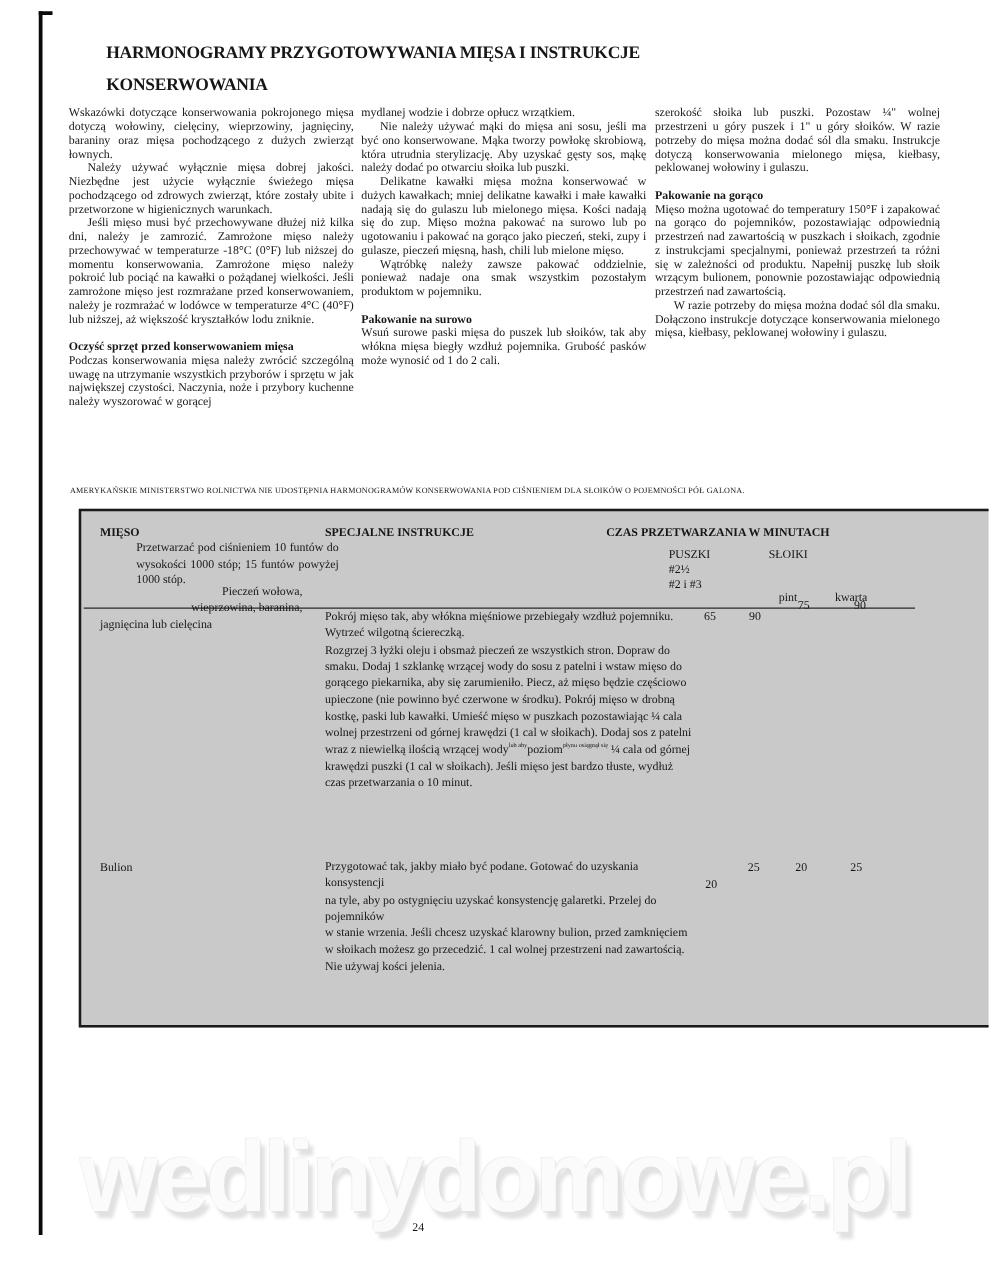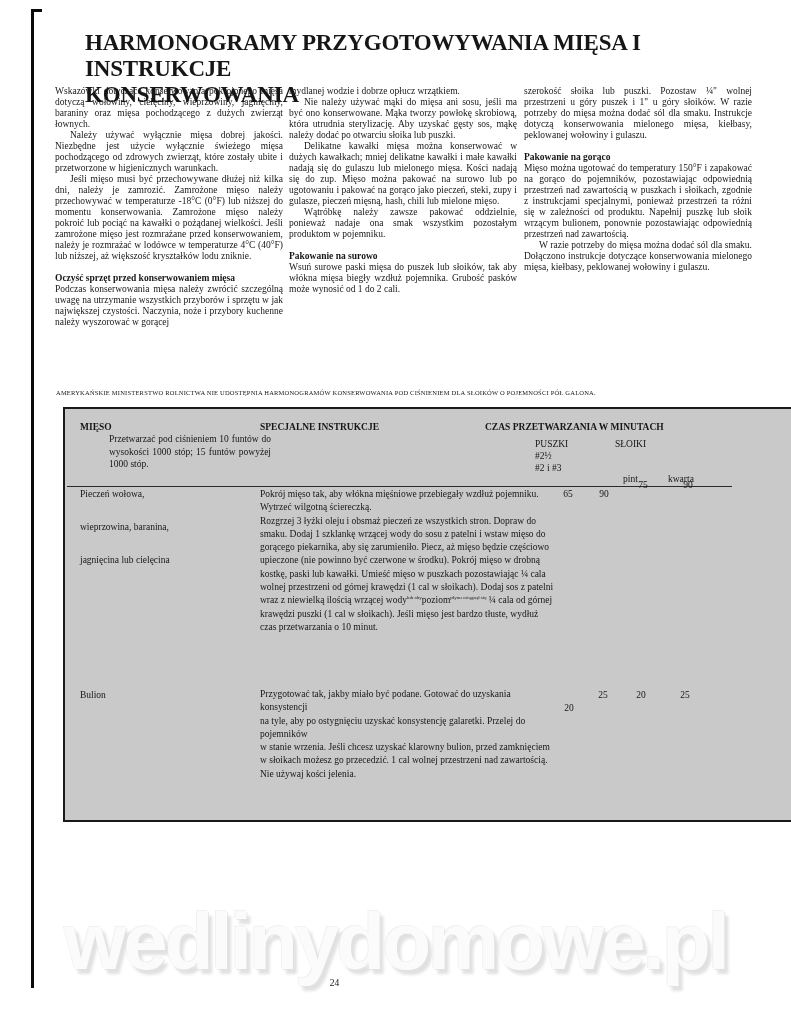--- a/index.html
+++ b/index.html
@@ -2,38 +2,38 @@
 <html><head>
 <meta charset="utf-8">
 <style>
   html,body{margin:0;padding:0;background:#fff;}
   .page{position:relative;width:791px;height:1024px;background:#ffffff;overflow:hidden;
         font-family:"Liberation Serif",serif;color:#161616;}
   
   .edge-line{position:absolute;left:31px;top:9px;width:2.5px;height:979px;background:#0a0a0a;}
   .edge-tick{position:absolute;left:31px;top:9px;width:11px;height:3px;background:#0a0a0a;}
   
-  .title{position:absolute;left:85px;top:30px;width:640px;font-size:23px;font-weight:bold;
+  .title{position:absolute;left:85px;top:30px;width:640px;font-size:14px;font-weight:bold;
          line-height:26px;letter-spacing:-0.2px;}
   
   .col{position:absolute;top:86px;width:228px;font-size:9.5px;line-height:11px;text-align:justify;}
   .c1{left:55px;} .c2{left:289px;} .c3{left:524px;}
   .col p{margin:0;}
   .col p.ind{text-indent:15px;}
   .col .subhead{margin:11px 0 0 0;font-size:9.5px;font-weight:bold;}
   
   .note{position:absolute;left:56px;top:389px;width:690px;font-size:6.5px;letter-spacing:0.2px;}
   
   .grid{position:absolute;left:63px;top:407px;width:784px;height:415px;background:#c9c9c9;
         border:2px solid #1a1a1a;box-sizing:border-box;font-size:9.5px;line-height:12px;}
   .abs{position:absolute;}
   .b{font-weight:bold;}
   .ctr{text-align:left;}
   .meatcell{width:162px;text-align:justify;margin-left:29px;}
-  .jline{width:162px;display:flex;justify-content:flex-start;margin-top:20px;}
+  .jline{width:162px;display:flex;justify-content:flex-end;}
   .jline.last{display:block;}
   .instr{width:294px;line-height:13.3px;text-align:left;}
   .instr p{margin:0;}
   .rule{position:absolute;left:2px;top:77px;width:665px;border-top:1.4px solid #2a2a2a;}
   .num{position:absolute;width:40px;text-align:center;}
   sup.tiny{font-size:5px;line-height:0;letter-spacing:0;}
   
   .watermark{position:absolute;left:0;top:896px;width:791px;text-align:center;
              font-family:"Liberation Sans",sans-serif;font-weight:bold;font-size:80px;
              letter-spacing:-3px;color:#fbfbfb;

